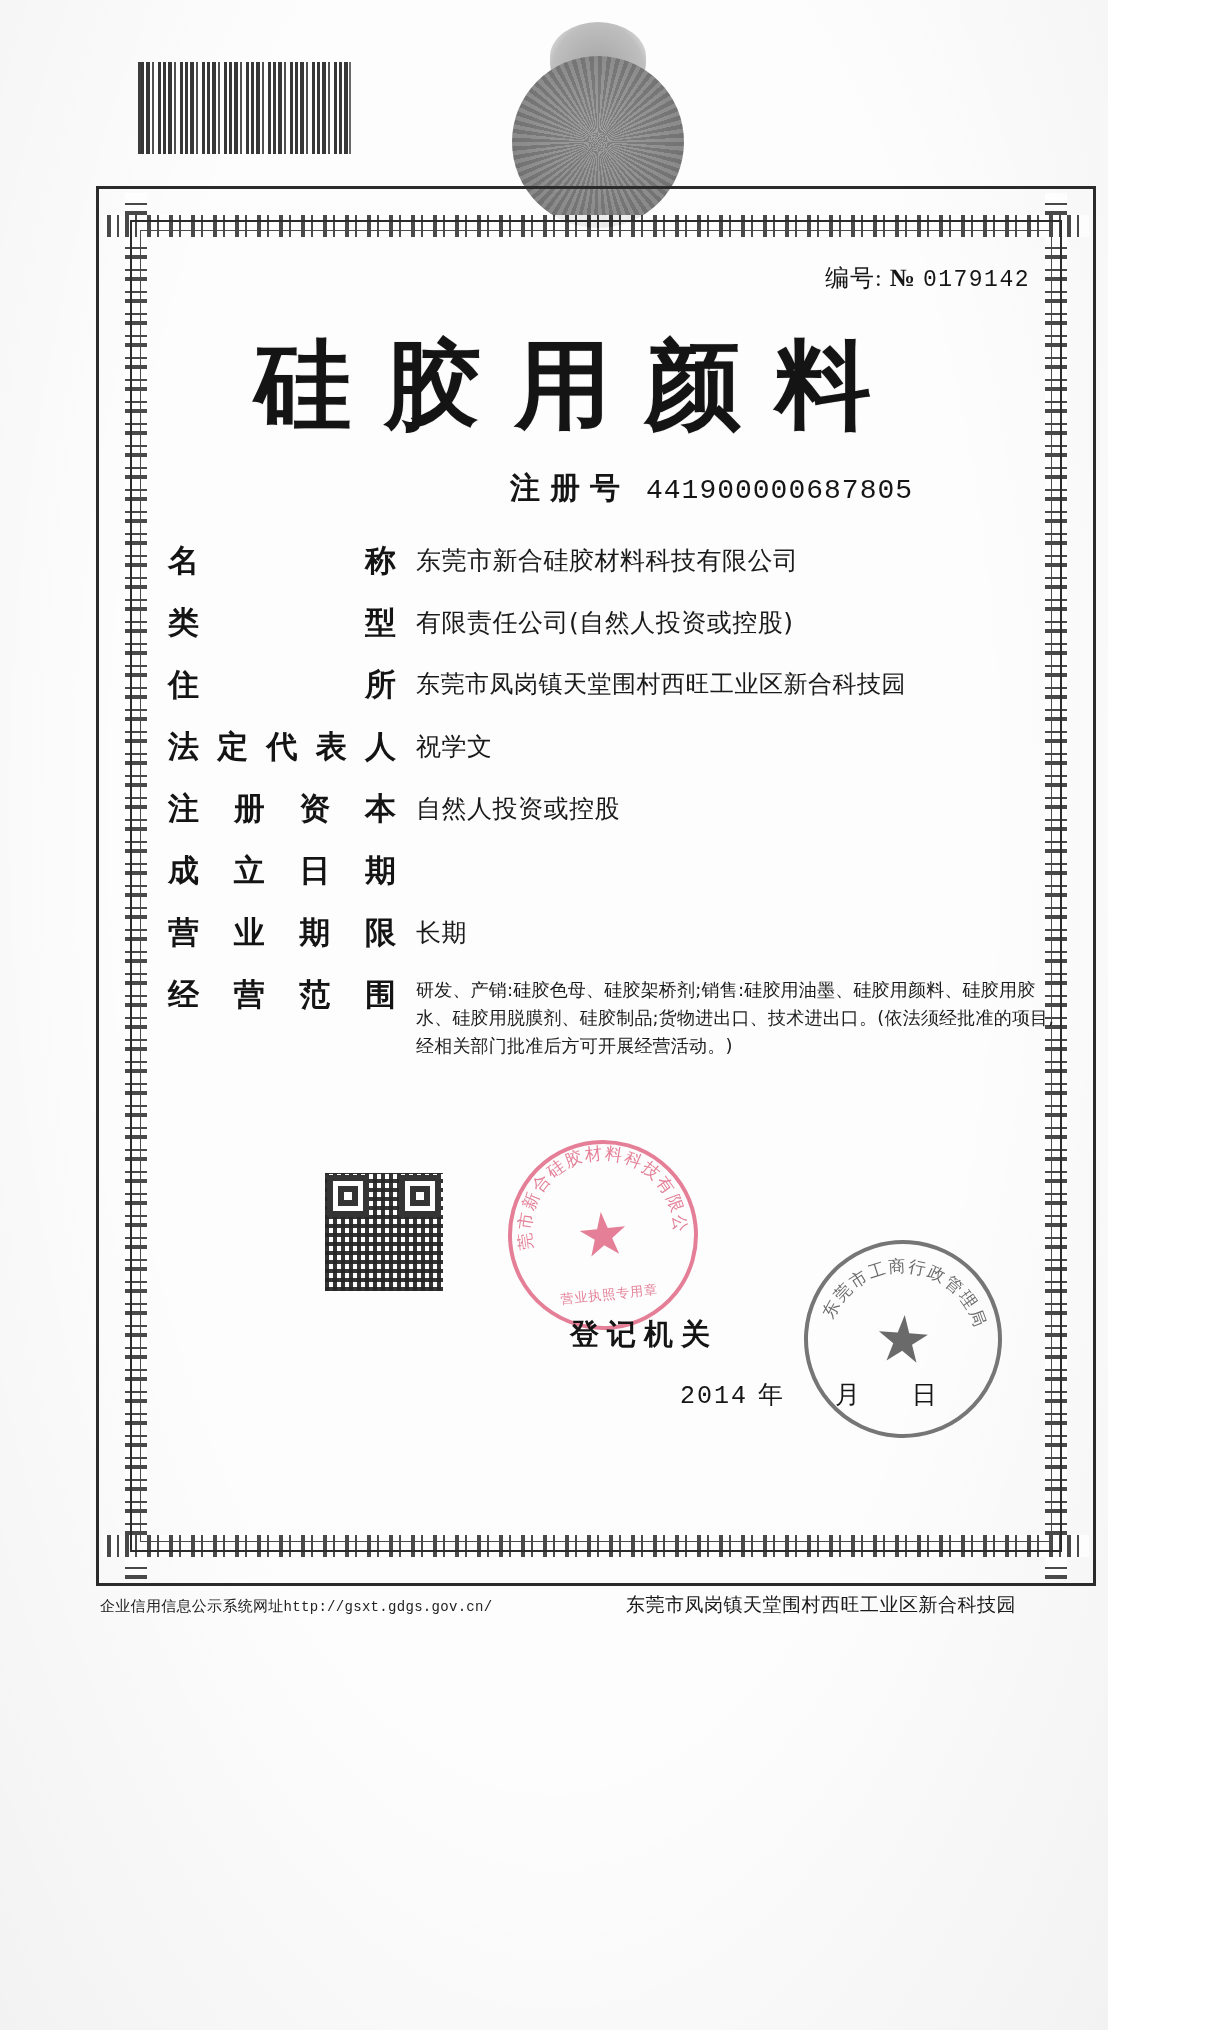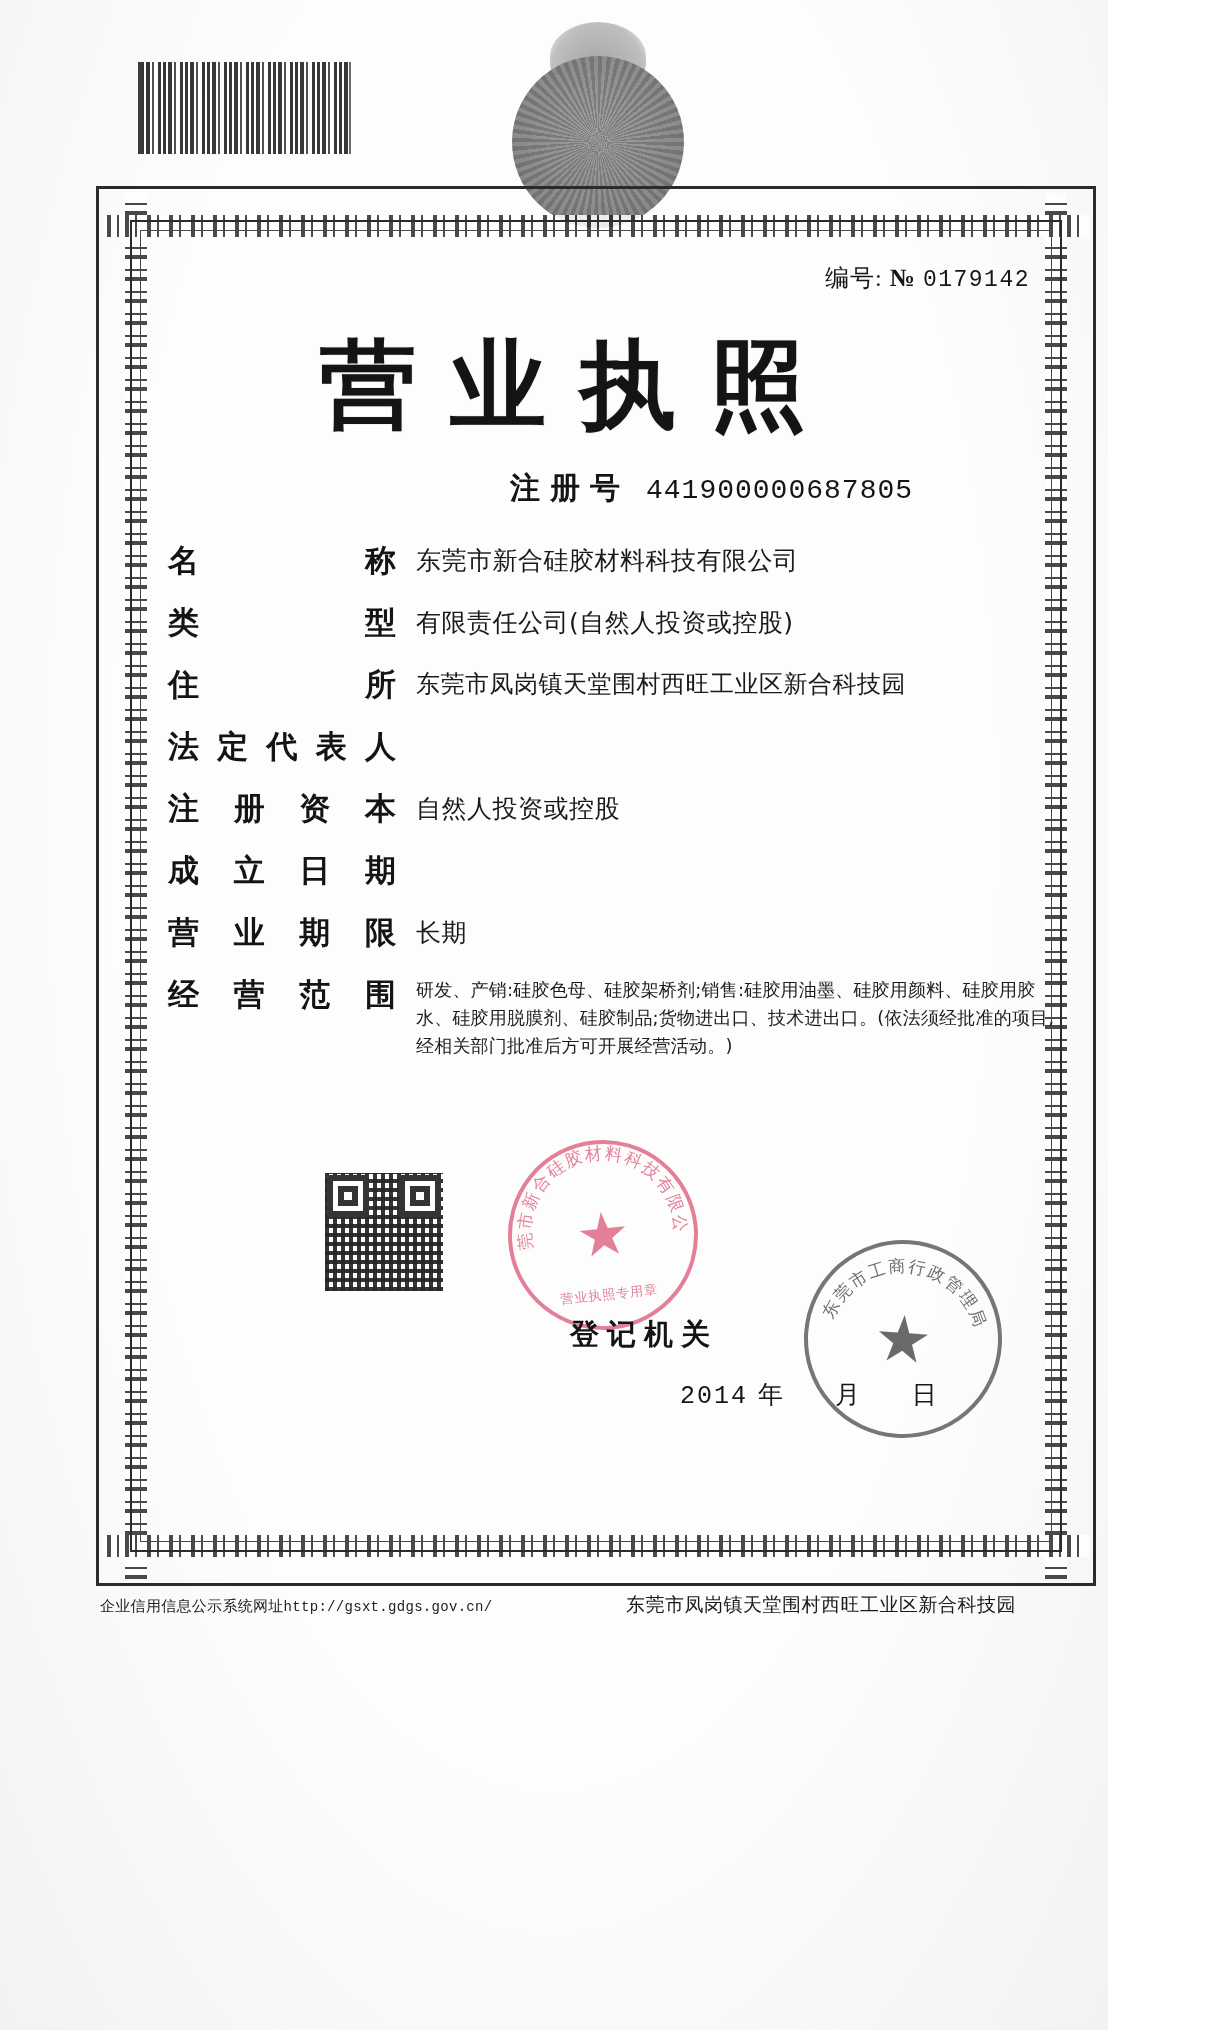--- a/index.html
+++ b/index.html
@@ -406,21 +406,21 @@
   </div>
 
   <div class="content">
 
     <div class="serial">
       <span>编号:</span>
       <span class="no-glyph">№</span>
       <span class="digits">0179142</span>
     </div>
 
-    <div class="big-title">营业执照</div>
+    <div class="big-title">硅胶用颜料</div>
 
     <div class="reg-line">
       <span class="reg-label">注册号</span>
       <span class="reg-value">441900000687805</span>
     </div>
 
     <div class="fields">
 
       <div class="row">
         <div class="lbl">
@@ -447,20 +447,21 @@
       </div>
 
       <div class="row">
         <div class="lbl w4">
           <span>法</span>
           <span>定</span>
           <span>代</span>
           <span>表</span>
           <span>人</span>
         </div>
+        <div class="val">祝学文</div>
       </div>
 
       <div class="row">
         <div class="lbl">
           <span>注</span>
           <span>册</span>
           <span>资</span>
           <span>本</span>
         </div>
         <div class="val">自然人投资或控股</div>

